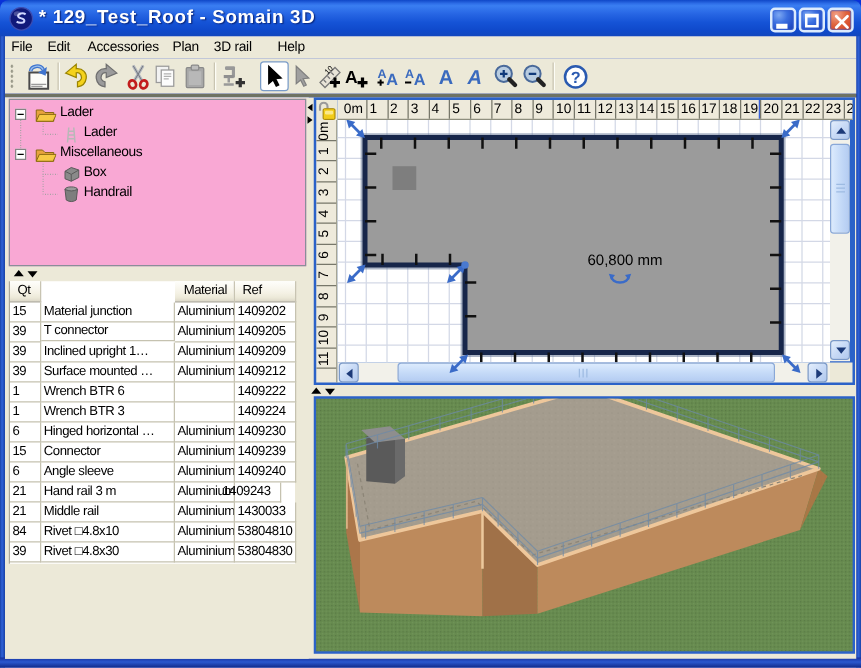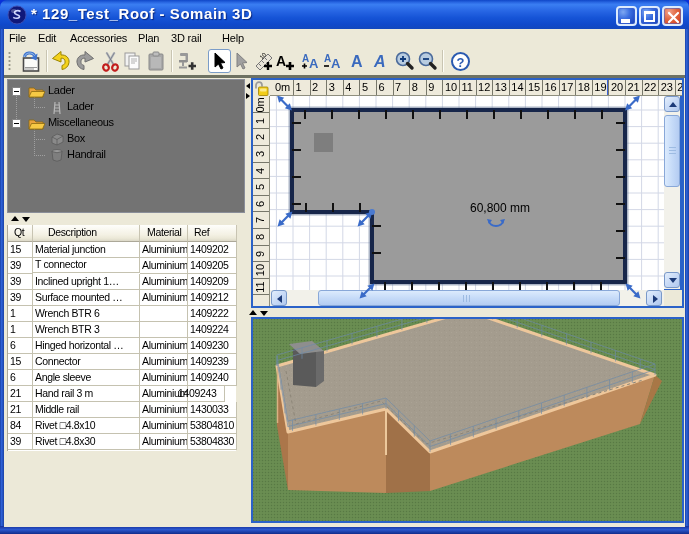--- a/index.html
+++ b/index.html
@@ -17,21 +17,21 @@
 
 .menubar{left:4px;top:29px;width:681px;height:18px;background:#ece9d8;}
 .menubar span{position:absolute;top:3px;font-size:11px;letter-spacing:-0.2px;color:#000;}
 .toolbar{left:4px;top:47px;width:681px;height:28px;background:#ece9d8;}
 .darkline{left:4px;top:75px;width:681px;height:3px;background:#6e7263;}
 .tsep{top:3px;width:2px;height:22px;border-left:1px solid #c9c5b2;border-right:1px solid #fdfdf6;}
 .grip{left:4px;top:4px;width:3px;height:20px;background-image:radial-gradient(circle,#9a9a8a 1px,transparent 1.2px);background-size:3px 4px;}
 .ticon{top:3px;width:23px;height:23px;}
 
 .leftbg{left:4px;top:78px;width:243px;height:449px;background:#ece9d8;}
-.tree{left:7px;top:79px;width:238px;height:134px;background:#737373;border:1px solid #8a8e99;font-size:11px;letter-spacing:-0.3px;}
+.tree{left:7px;top:79px;width:238px;height:134px;background:#f9a8d4;border:1px solid #8a8e99;font-size:11px;letter-spacing:-0.3px;}
 .trow{position:absolute;left:0;color:#000;white-space:nowrap;}
 .table{left:7px;top:225px;width:229px;height:226px;background:#fff;font-size:10.5px;letter-spacing:-0.35px;border-left:1px solid #aca899;}
 .th{position:absolute;top:0;height:17px;background:linear-gradient(180deg,#fefefb 0,#f4f1e4 60%,#ece9d8 82%,#dcd8c8 100%);border-right:1px solid #c8c4b2;border-bottom:1px solid #aca899;color:#000;padding-top:1px;}
 .td{position:absolute;height:16px;line-height:15px;border-right:1px solid #c5c2b0;border-bottom:1px solid #c5c2b0;padding:0 0 0 2px;overflow:hidden;white-space:nowrap;color:#000;}
 
 .planb{left:251px;top:78px;width:433px;height:230px;background:#2b62c8;}
 .corner{left:253px;top:80px;width:17px;height:16px;background:#ece9d8;}
 .hruler{left:270px;top:80px;width:412px;height:16px;background:#eeeadb;overflow:hidden;border-bottom:1px solid #8e8e7e;}
 .hsep{position:absolute;top:0;width:1px;height:16px;background:#77776a;}
 .hnum{position:absolute;top:1px;font-size:11px;color:#000;}
@@ -212,21 +212,20 @@
         <path d="M2 3.5 L3 12 Q7 14.5 11 12 L12 3.5 Q7 6 2 3.5" fill="#7e7e7e" stroke="#5a5a5a" stroke-width=".8"></path>
       </svg>
 <div class="trow" style="left:59px;top:68px">Handrail</div>
     </div>
   <svg class="abs" style="left:10px;top:215px" width="24" height="8" viewBox="0 0 24 8">
       <path d="M5 1 L9 6 L1 6 Z" fill="#000"></path>
       <path d="M12 2 L20 2 L16 7 Z" fill="#000"></path>
     </svg>
   <div class="abs table">
       <div class="th" style="left:0px;width:25px;padding-left:6px">Qt</div>
-<div class="th" style="left:25px;width:107px;padding-left:15px">Description</div>
 <div class="th" style="left:132px;width:48px;padding-left:7px">Material</div>
 <div class="th" style="left:180px;width:49px;padding-left:6px">Ref</div>
 <div class="td" style="left:0px;top:17px;width:25px">15</div>
 <div class="td" style="left:25px;top:17px;width:107px">Material junction</div>
 <div class="td" style="left:132px;top:17px;width:48px">Aluminium</div>
 <div class="td" style="left:180px;top:17px;width:49px">1409202</div>
 <div class="td" style="left:0px;top:33px;width:25px">39</div>
 <div class="td" style="left:25px;top:32px;width:107px">T connector</div>
 <div class="td" style="left:132px;top:33px;width:48px">Aluminium</div>
 <div class="td" style="left:180px;top:33px;width:49px">1409205</div>

